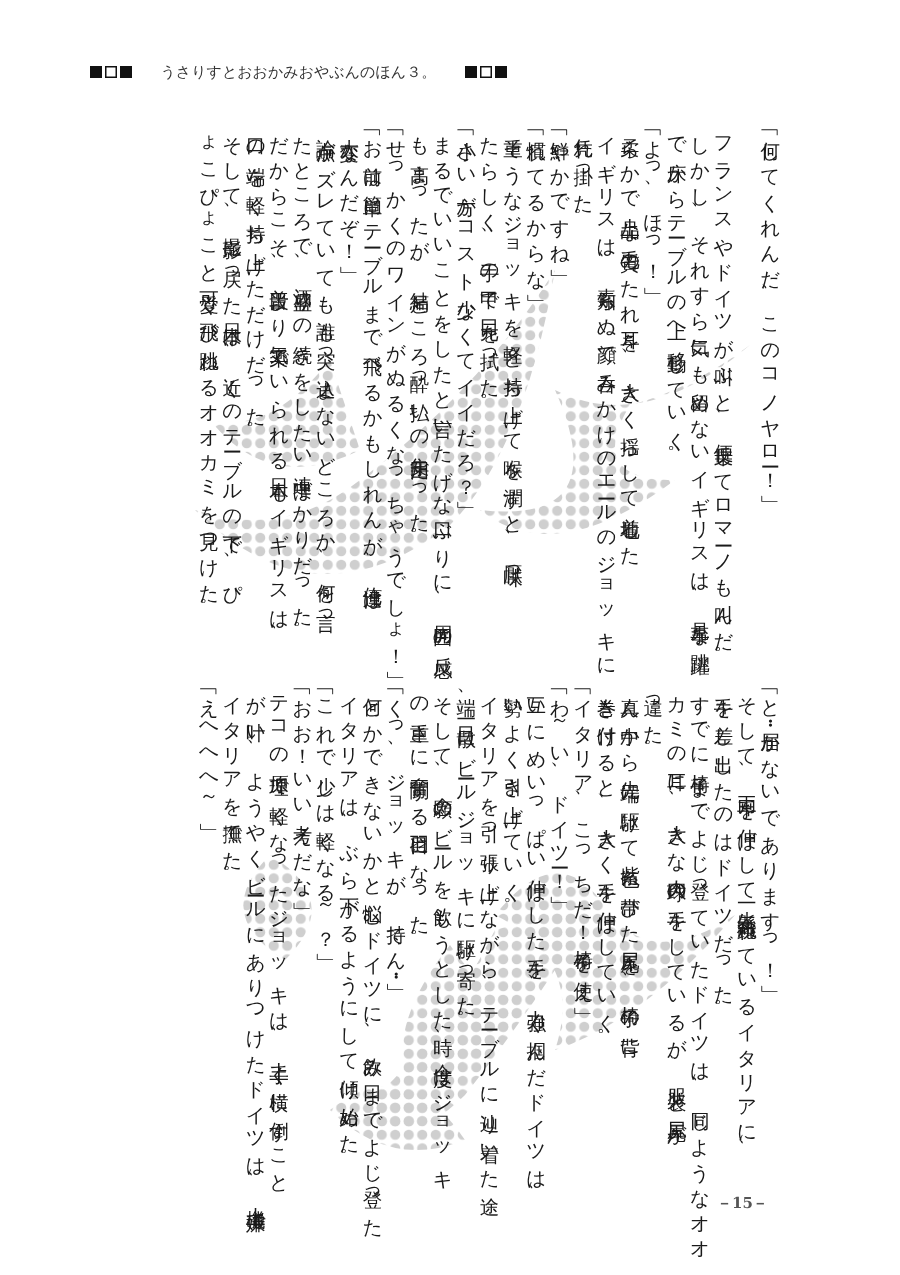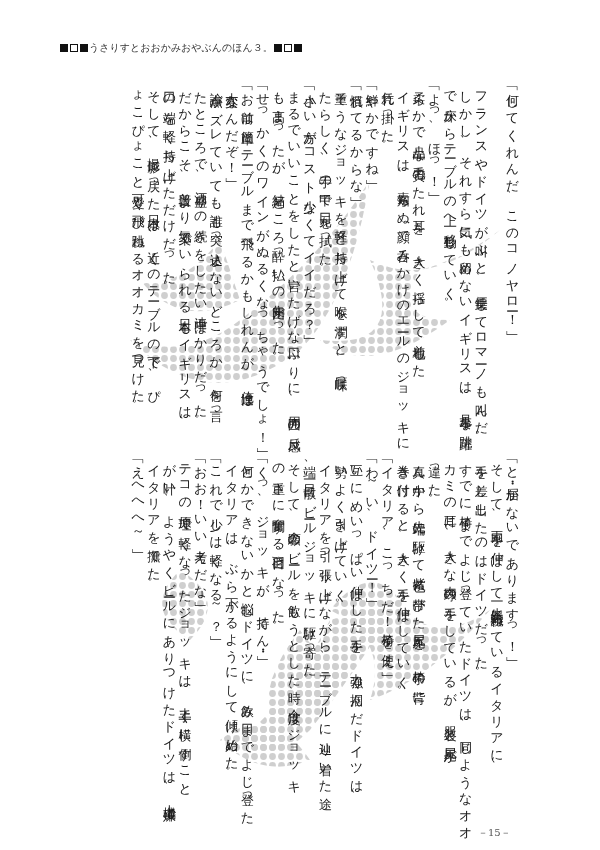--- a/index.html
+++ b/index.html
@@ -2,21 +2,21 @@
 <html><head>
 <meta charset="utf-8">
 <style>
   html, body { margin: 0; padding: 0; }
   body {
     width: 600px; height: 850px; background: #ffffff; position: relative; overflow: hidden;
     font-family: "DejaVu Sans", "Liberation Sans", sans-serif; color: #1a1a1a;
   }
   .header {
     position: absolute; top: 40px; left: 60px; height: 16px;
-    display: flex; align-items: center; gap: 1px;
+    display: flex; align-items: center; gap: 19px;
     font-family: "DejaVu Serif", serif; font-size: 10px; color: #333;
   }
   .marker { display: inline-flex; gap: 2px; align-items: center; }
   .sq { width: 8px; height: 8px; box-sizing: border-box; display: inline-block; }
   .sq.filled { background: #111; }
   .sq.hollow { border: 1px solid #111; background: #fff; }
 
   .block {
     position: absolute; right: 80px; width: 460px;
     writing-mode: vertical-rl;
@@ -25,22 +25,22 @@
   }
   .block.top { top: 82px; height: 350px; }
   .block.bottom { top: 455px; height: 350px; }
   .line { display: block; white-space: nowrap; }
   .line.blank { min-height: 1px; }
 
   .dots { position: absolute; z-index: 1; pointer-events: none; }
   .dots svg { display: block; }
 
   .page-number {
-    position: absolute; top: 826px; left: 478px;
-    font-family: "DejaVu Serif", serif; font-size: 10px; color: #555;
+    position: absolute; top: 795px; left: 478px;
+    font-family: "DejaVu Serif", serif; font-size: 10px; color: #555; font-weight: bold;
   }
 </style>
 </head>
 <body>
 
 <div class="header">
   <span class="marker">
     <span class="sq filled"></span>
     <span class="sq hollow"></span>
     <span class="sq filled"></span>

